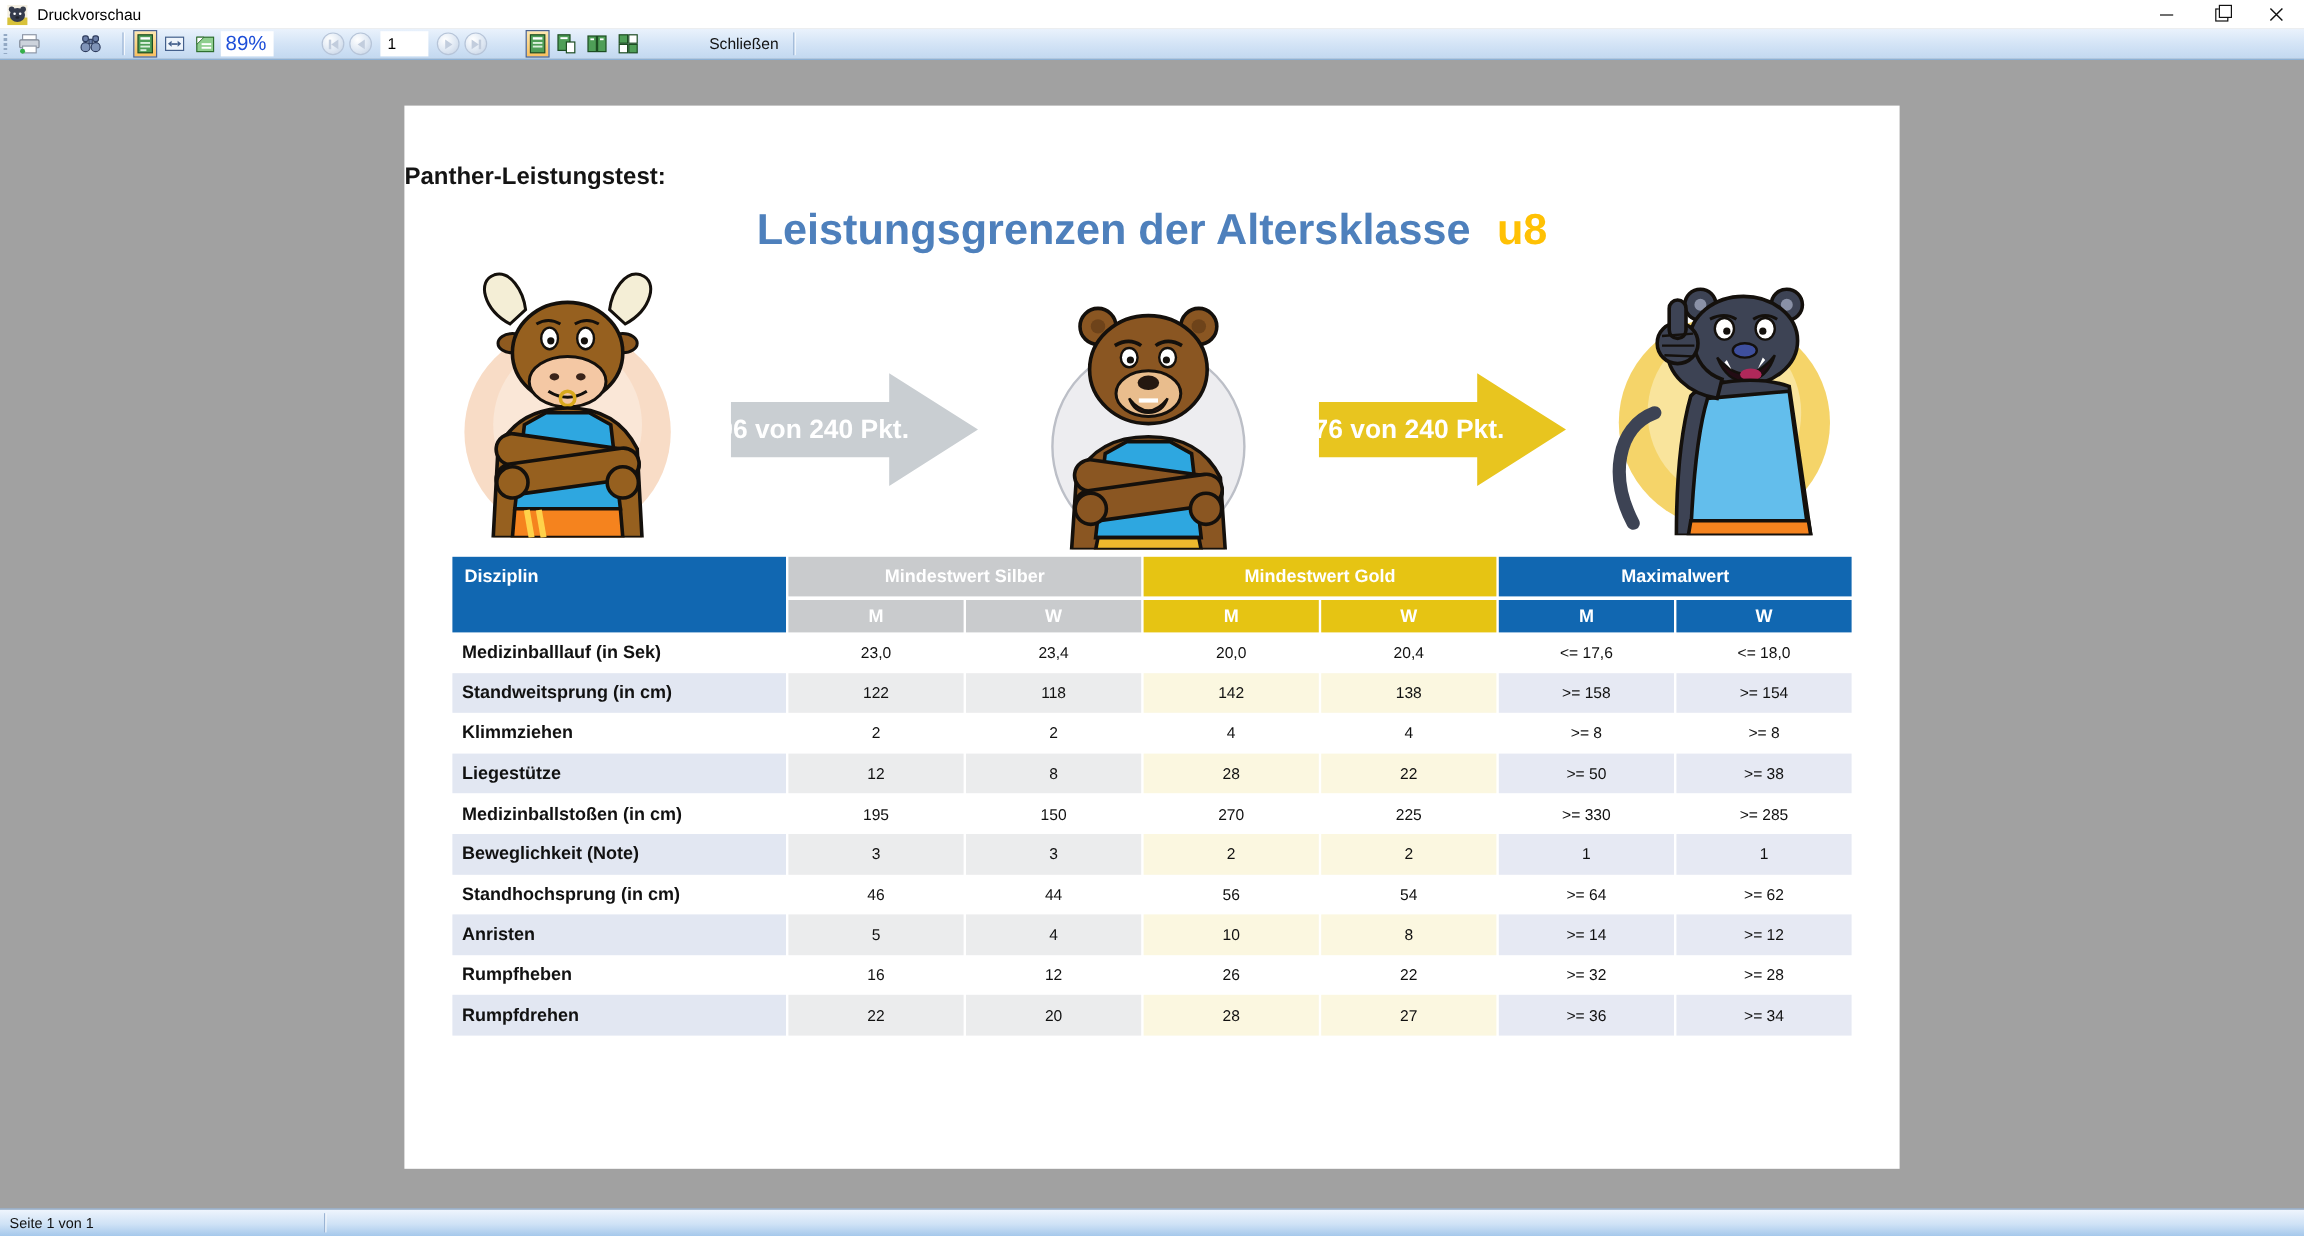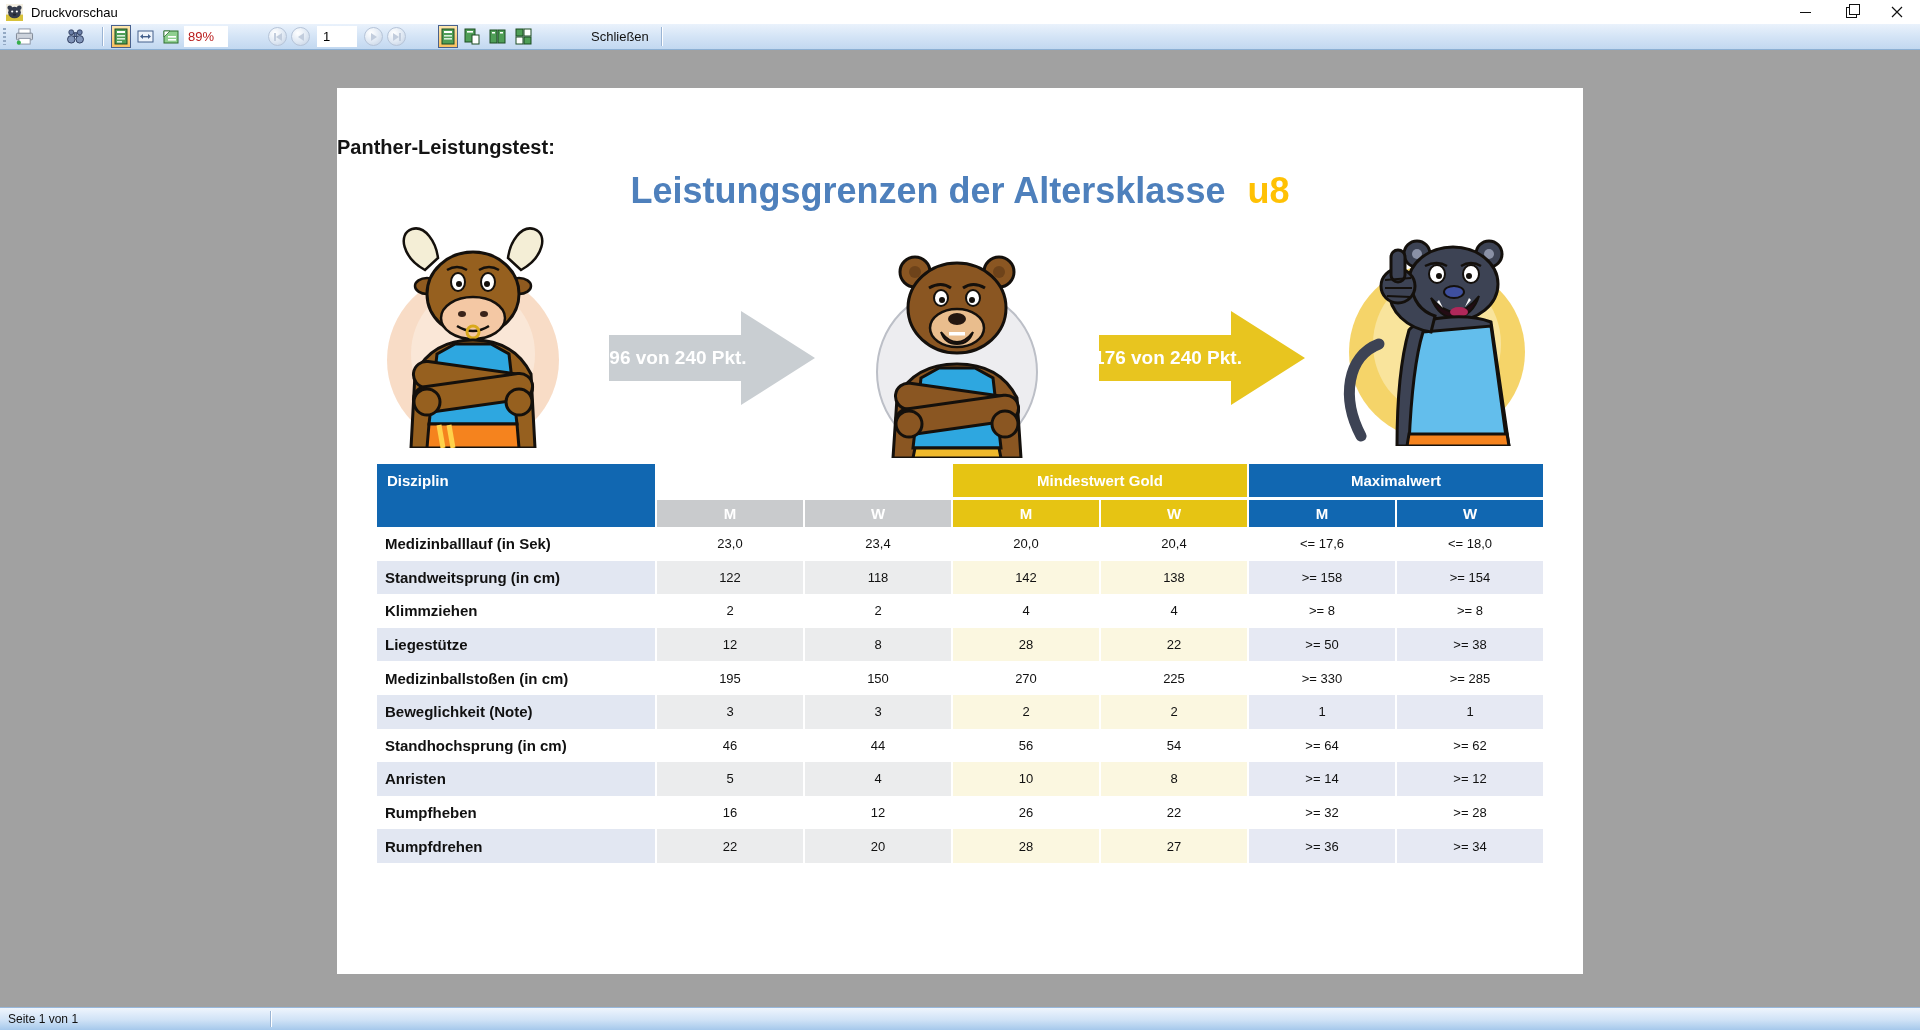--- a/index.html
+++ b/index.html
@@ -19,21 +19,21 @@
   
   .toolbar{position:absolute;top:24px;left:0;right:0;height:25px;
            background:linear-gradient(#eaf2fc,#d4e4f6 50%,#c2d8f0);
            border-bottom:1px solid #8db0d3;display:flex;align-items:center;}
   .grip{width:3px;height:17px;margin-left:3px;
         background:repeating-linear-gradient(#93a9c4 0 2px,transparent 2px 4px);}
   .tb-btn{height:21px;display:flex;align-items:center;justify-content:center;padding:0 2px;border:1px solid transparent;}
   .tb-btn.sel{border:1px solid #4a618c;background:linear-gradient(#fde7b0,#f9c express 05f);}
   .tb-btn.sel{background:linear-gradient(#fde7b0,#f9c05f);}
   .tb-sep{width:1px;height:19px;background:#9ab4d4;box-shadow:1px 0 0 #ffffff;margin:0 2px;}
-  .zoom-box{background:#fff;height:21px;min-width:36px;display:flex;align-items:center;padding:0 4px;font-size:13px;color:#b91c1c;}
+  .zoom-box{background:#fff;height:21px;min-width:36px;display:flex;align-items:center;padding:0 4px;font-size:17px;color:#1d4ed8;}
   .nav-btn{width:17px;height:17px;border-radius:50%;
            background:radial-gradient(circle at 35% 30%,#ffffff,#dfe8f3 55%,#c2cfe1);
            border:1px solid #b6c4d8;display:flex;align-items:center;justify-content:center;}
   .tri-l{width:0;height:0;border-top:4px solid transparent;border-bottom:4px solid transparent;border-right:6px solid #c2cddd;}
   .tri-r{width:0;height:0;border-top:4px solid transparent;border-bottom:4px solid transparent;border-left:6px solid #c2cddd;}
   .bar-v{width:2px;height:8px;background:#c2cddd;}
   .page-input{width:34px;height:21px;border:none;outline:none;font-size:13px;padding:0 0 0 6px;font-family:"Liberation Sans",sans-serif;}
   .close-label{font-size:13px;color:#111;padding:2px 6px;cursor:default;}
 
   
@@ -48,21 +48,21 @@
   .mascot{position:absolute;}
   .m-bull{left:48px;top:134px;width:180px;height:226px;}
   .m-bear{left:526px;top:158px;width:188px;height:212px;}
   .m-panther{left:976px;top:148px;width:228px;height:210px;}
   .arrow{position:absolute;width:208px;height:100px;}
   .a-silver{left:272px;top:220px;}
   .a-gold{left:762px;top:220px;}
   .a-silver polygon{fill:var(--arrow-silver,#c9ced2);}
   .a-gold polygon{fill:var(--arrow-gold,#e8c51f);}
   .arrow-label{position:absolute;left:0;top:0;bottom:0;width:138px;display:flex;align-items:center;justify-content:center;
-               color:#fff;font-weight:bold;font-size:19px;white-space:nowrap;}
+               color:#fff;font-weight:bold;font-size:22px;white-space:nowrap;}
 
   
   .perf-table{position:absolute;left:40px;top:376px;width:1166px;}
   .t-head{display:grid;grid-template-columns:278px repeat(6,1fr);column-gap:2px;
           grid-template-rows:33px 27px;row-gap:3px;}
   .h-disziplin{grid-column:1;grid-row:1/3;background:var(--header-blue,#1167b1);color:#fff;
                font-size:15px;font-weight:bold;padding:8px 0 0 10px;}
   .h-group,.h-sub{display:flex;align-items:center;justify-content:center;color:#fff;font-weight:bold;}
   .h-group{font-size:15px;}
   .h-sub{font-size:15px;}
@@ -328,20 +328,21 @@
         <path d="M118 96 C94 92 76 76 76 54 L98 48 C100 66 110 76 122 80 Z" fill="#3d4354" stroke="#14100c" stroke-width="3"></path>
         <circle cx="85" cy="50" r="17" fill="#3d4354" stroke="#14100c" stroke-width="3"></circle>
         <rect x="78" y="14" width="14" height="32" rx="7" fill="#3d4354" stroke="#14100c" stroke-width="3"></rect>
         <path d="M72 44 L98 42 M72 52 L99 52 M74 60 L98 61" stroke="#14100c" stroke-width="2" fill="none"></path>
         <path d="M96 198 L194 198 L196 210 L94 210 Z" fill="#f5831e" stroke="#14100c" stroke-width="3"></path>
       </svg>
 
       <div class="perf-table">
         <div class="t-head">
           <div class="h-disziplin">Disziplin</div>
+          <div class="h-group bg-silver" style="grid-column:2/4;grid-row:1;">Mindestwert Silber</div>
           <div class="h-group bg-gold" style="grid-column:4/6;grid-row:1;">Mindestwert Gold</div>
           <div class="h-group bg-blue" style="grid-column:6/8;grid-row:1;">Maximalwert</div>
           <div class="h-sub bg-silver" style="grid-column:2;grid-row:2;">M</div>
           <div class="h-sub bg-silver" style="grid-column:3;grid-row:2;">W</div>
           <div class="h-sub bg-gold" style="grid-column:4;grid-row:2;">M</div>
           <div class="h-sub bg-gold" style="grid-column:5;grid-row:2;">W</div>
           <div class="h-sub bg-blue" style="grid-column:6;grid-row:2;">M</div>
           <div class="h-sub bg-blue" style="grid-column:7;grid-row:2;">W</div>
         </div>
         <div>

